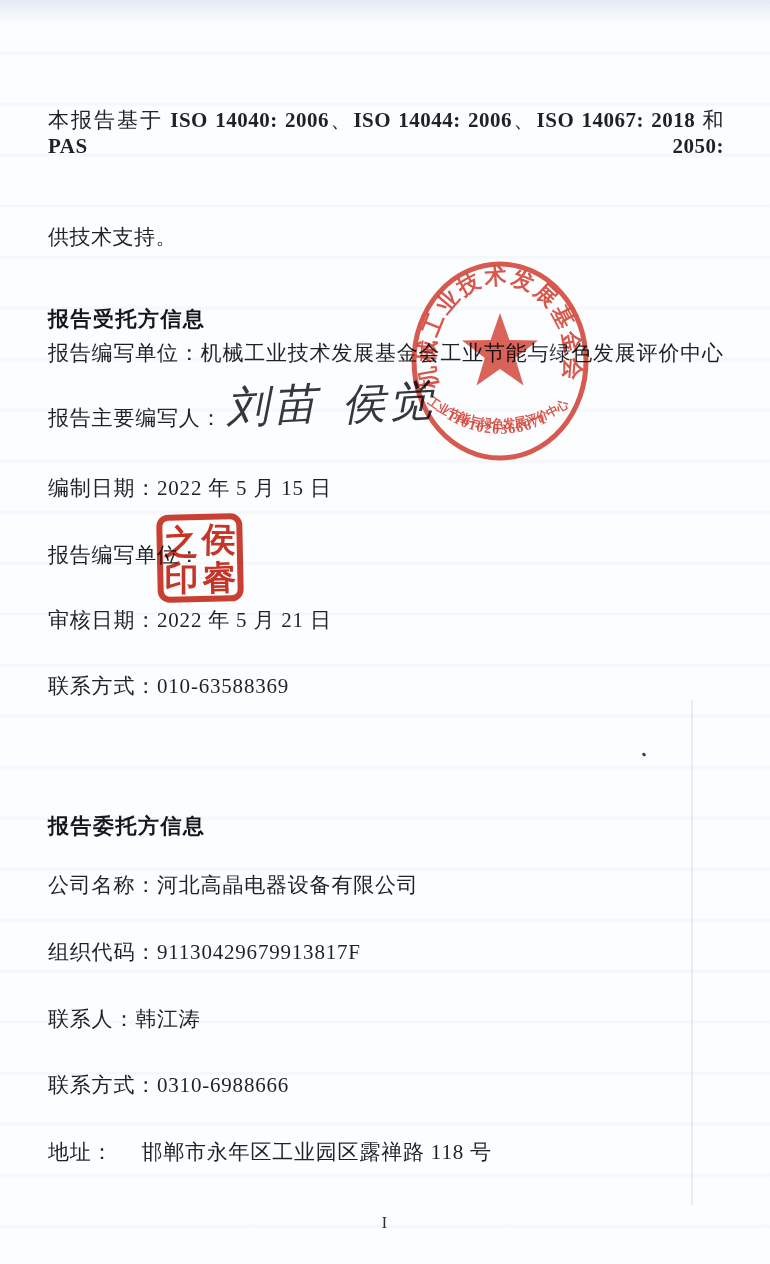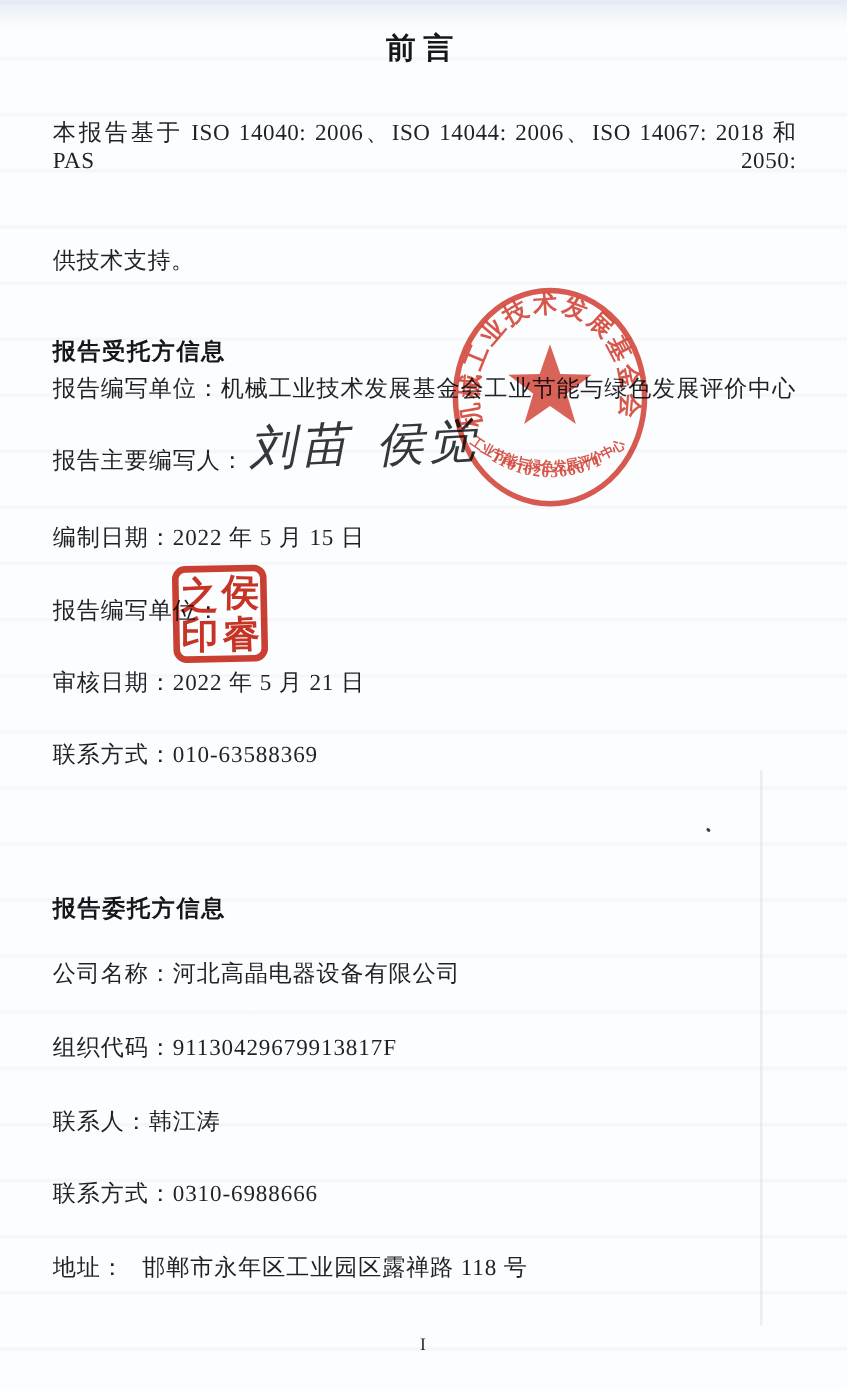--- a/index.html
+++ b/index.html
@@ -19,24 +19,24 @@
   .title{
     position:absolute;top:26px;left:0;width:100%;text-align:center;
     font-family:"Liberation Sans","DejaVu Sans",sans-serif;
     font-weight:bold;font-size:27px;letter-spacing:7px;color:#14181c;
   }
   .para-line{
     position:absolute;left:48px;width:676px;font-size:21px;line-height:26px;
     text-align:justify;text-align-last:justify;white-space:normal;letter-spacing:0.5px;
   }
   .para-line.last{text-align-last:left;}
-  .b{font-weight:normal;}
+  .b{font-weight:bold;}
   .row{position:absolute;left:48px;font-size:21px;letter-spacing:0.8px;white-space:nowrap;}
   .heading{font-weight:bold;color:#14181c;letter-spacing:1.5px;margin-top:32px;}
-  .addr-gap{margin-left:16px;}
+  .addr-gap{margin-left:28px;}
   .sig{
     position:absolute;font-family:"DejaVu Sans","Liberation Sans",sans-serif;
     font-style:italic;font-size:43px;color:#23282d;opacity:.92;
     transform:rotate(-3deg);letter-spacing:4px;white-space:nowrap;
   }
   .round-stamp{
     position:absolute;left:407px;top:257px;width:186px;height:208px;
     mix-blend-mode:multiply;opacity:.92;
   }
   .round-stamp text{font-family:"Liberation Serif","DejaVu Serif",serif;font-weight:bold;}
@@ -56,21 +56,20 @@
   .edge-line{
     position:absolute;left:691px;top:700px;width:2px;height:505px;
     background:rgba(168,177,196,0.22);
   }
 </style>
 </head>
 <body>
 
 <div class="page">
 
-  <div class="title">前言</div>
 
   <div class="para-line" style="top:107px">
     <span>本报告基于 </span><span class="b">ISO 14040: 2006</span><span>、</span><span class="b">ISO 14044: 2006</span><span>、</span><span class="b">ISO 14067: 2018</span><span> 和 </span><span class="b">PAS 2050:</span>
   </div>
   <div class="para-line last" style="top:224px">供技术支持。</div>
 
   <div class="row heading" style="top:273px">报告受托方信息</div>
 
   <div class="row" style="top:404px">
     <span>报告主要编写人：</span>

